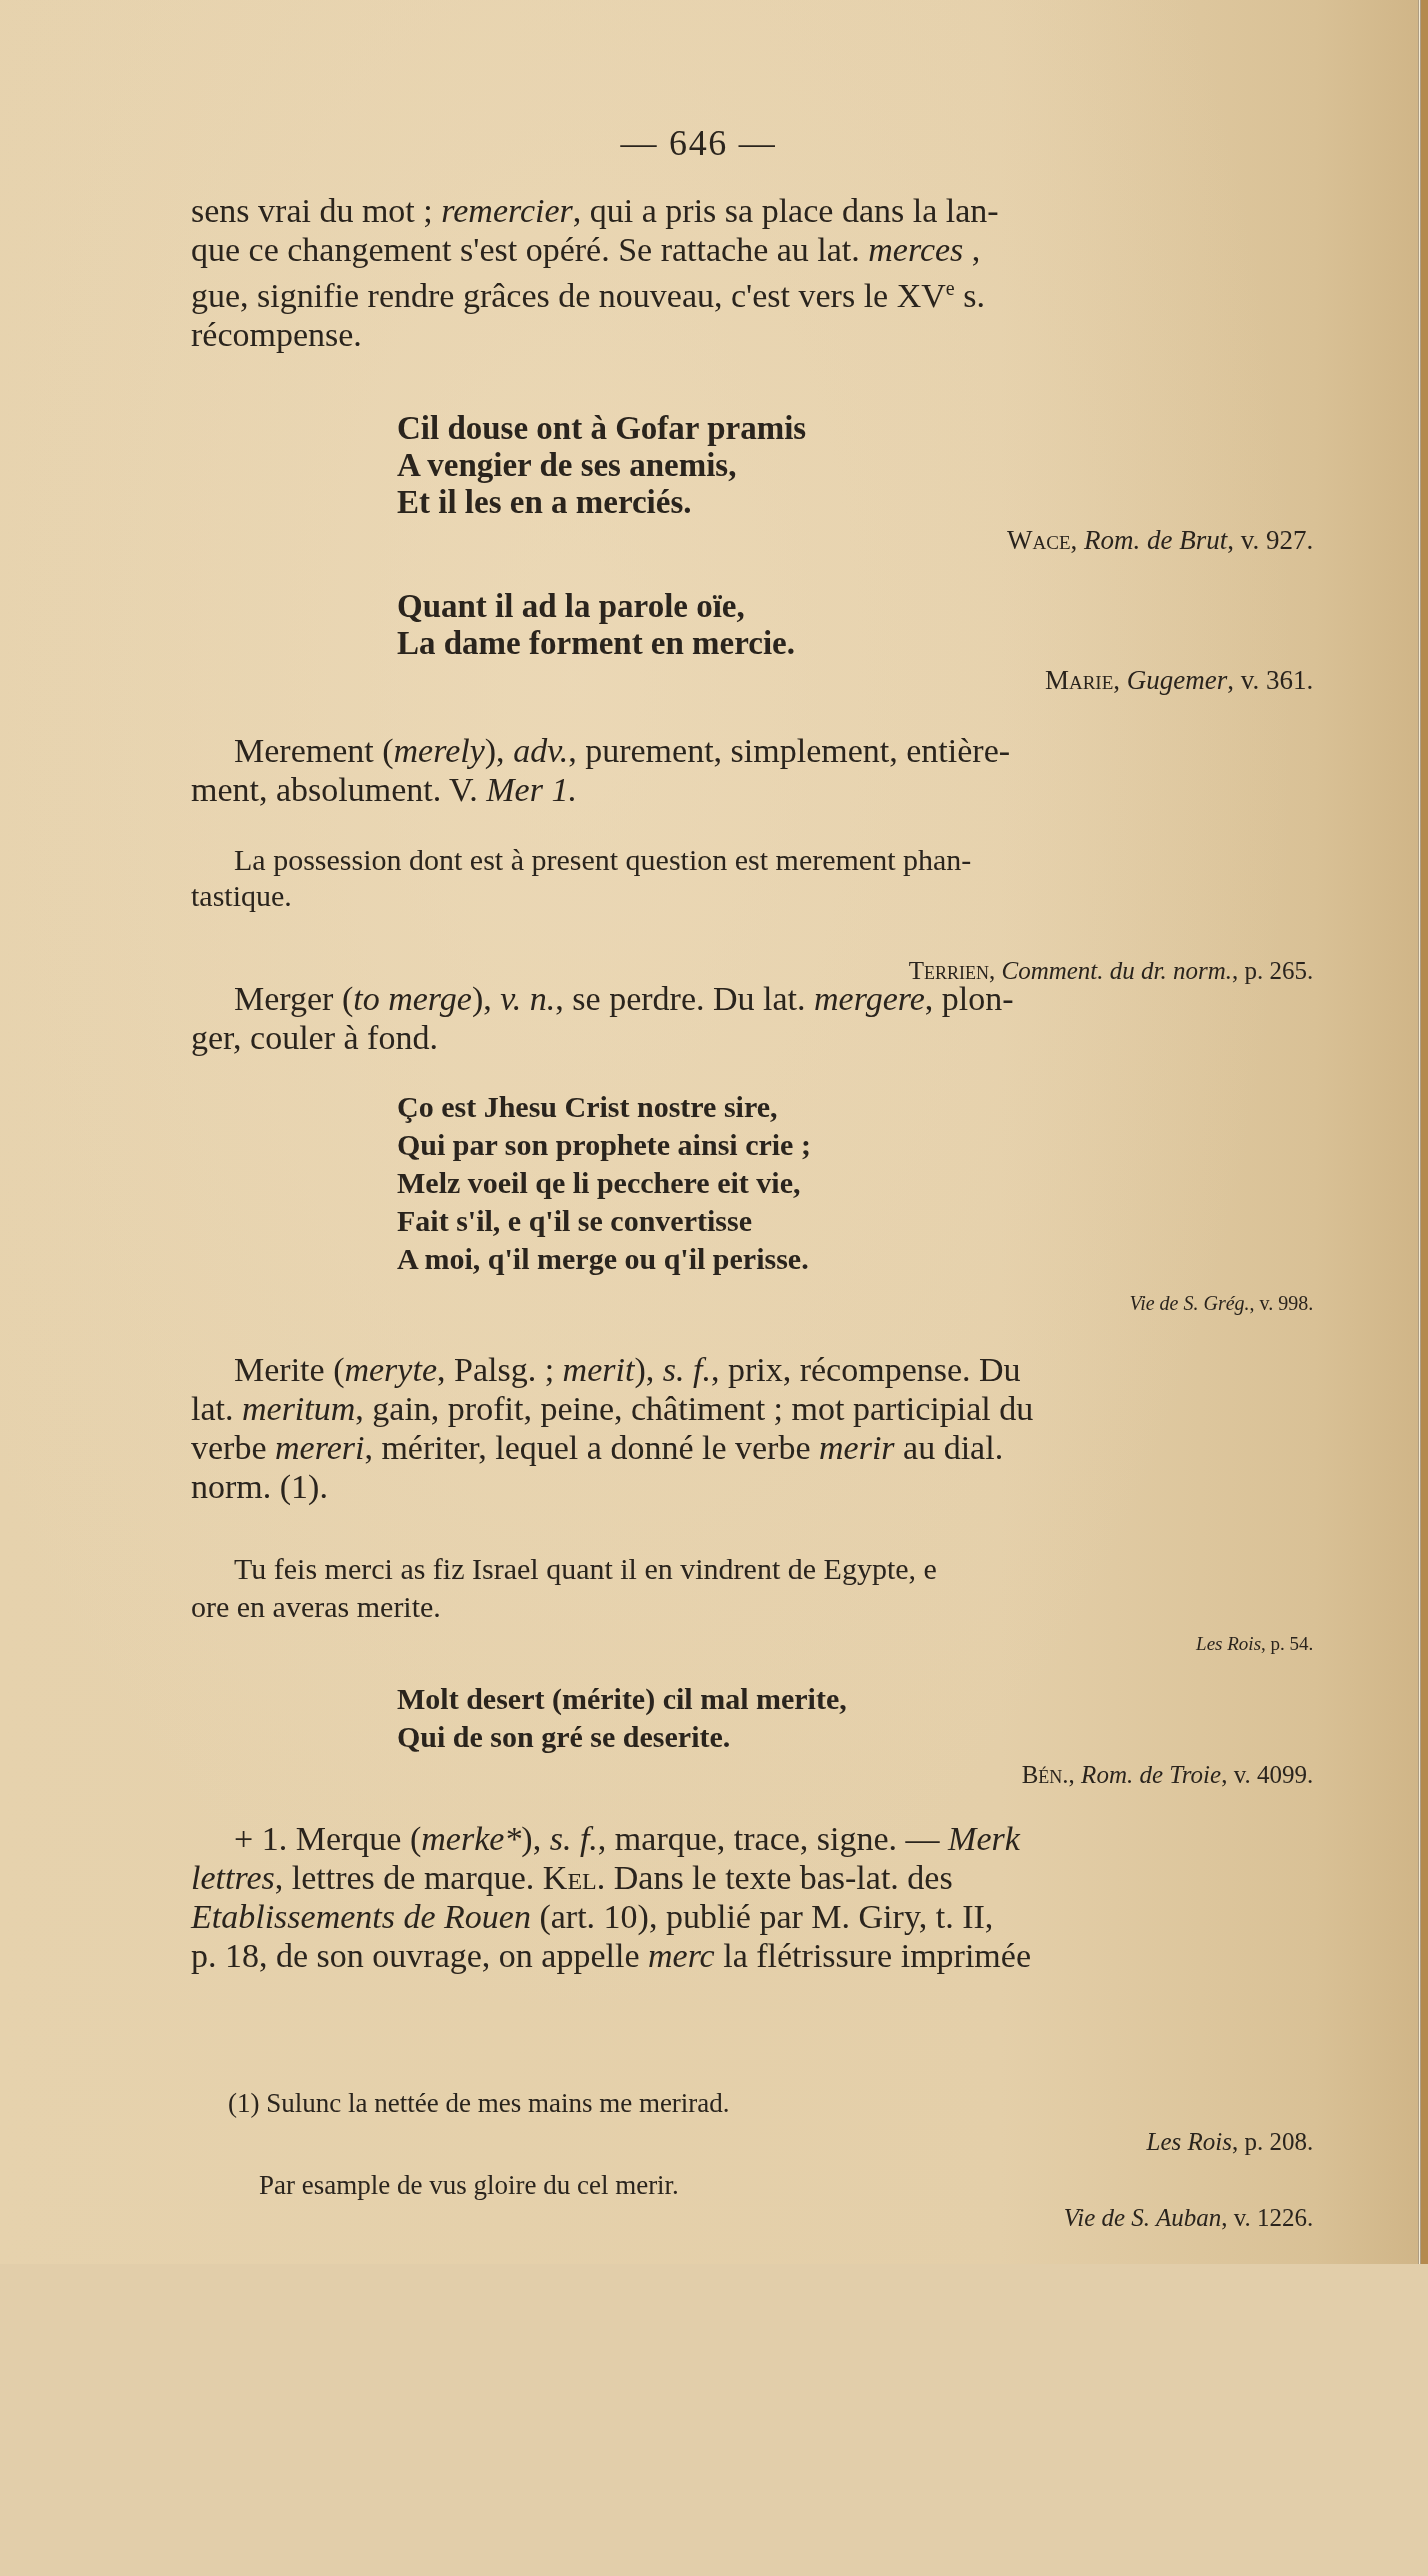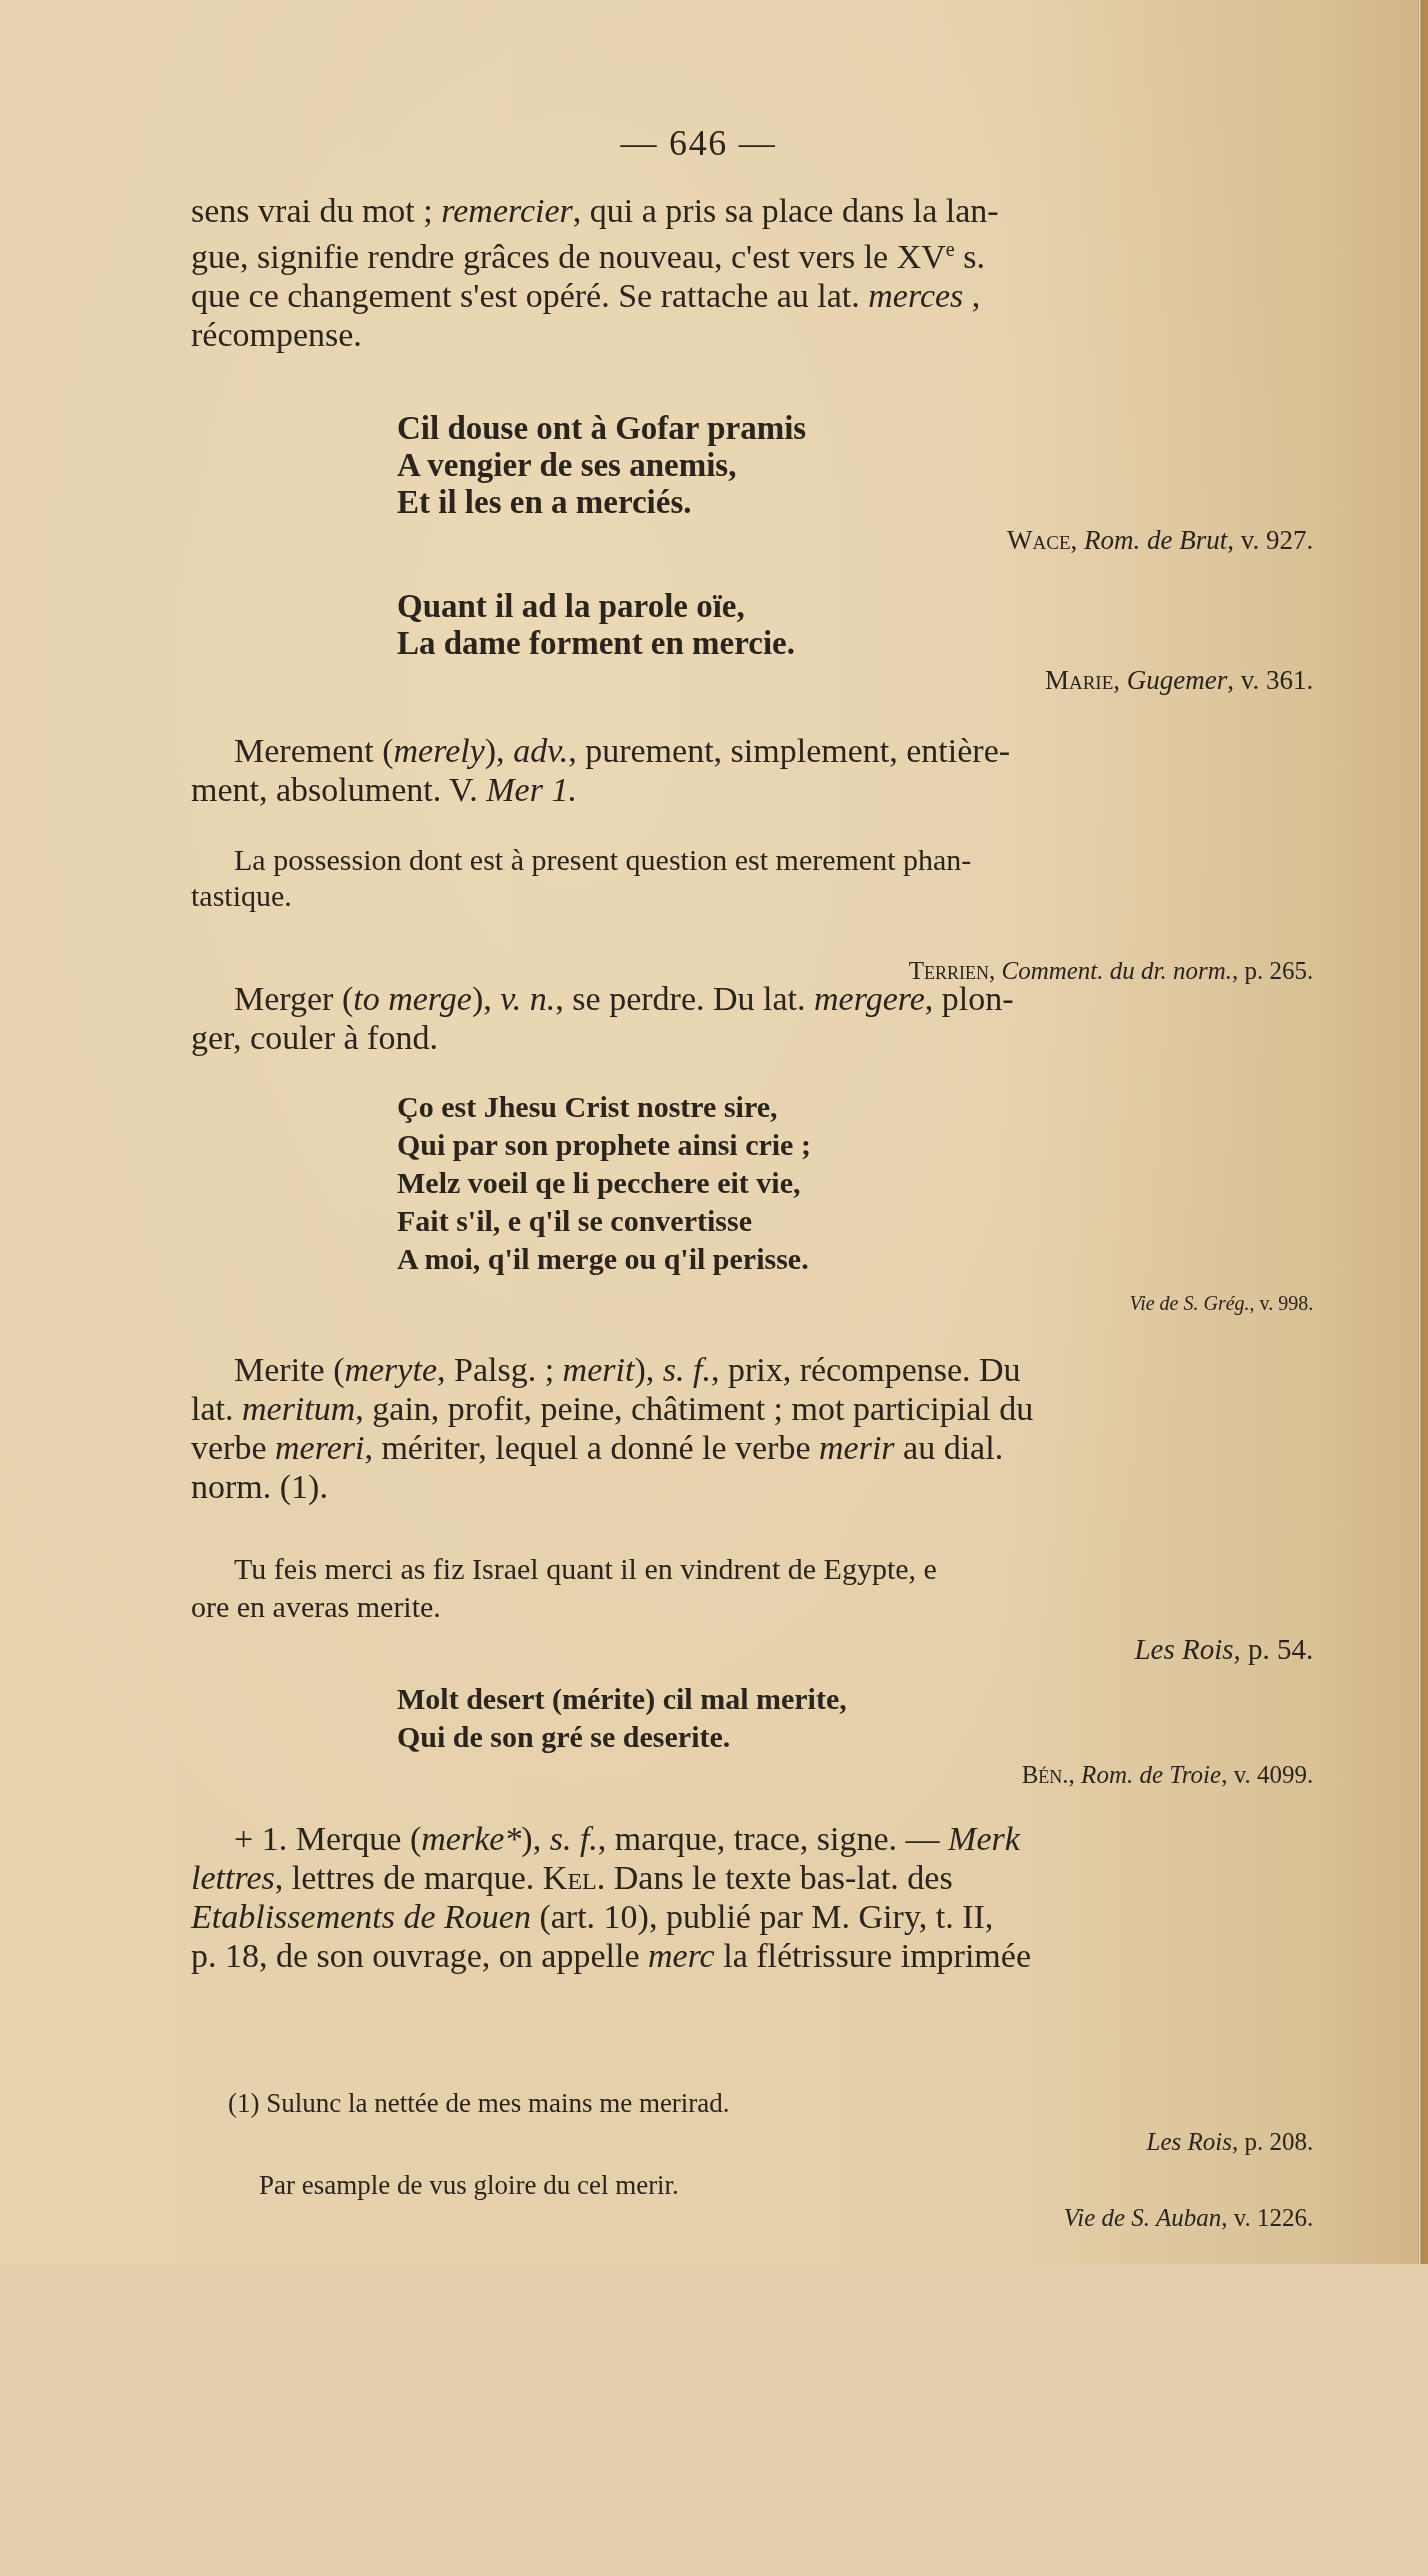--- a/index.html
+++ b/index.html
@@ -83,24 +83,24 @@
 
   <div class="content">
 
     <div class="page-number">— 646 —</div>
 
     <div class="block para" style="top:191px;">
       <span class="justify-line">
         <span><span>sens vrai du mot ; </span><i>remercier</i><span>, qui a pris sa place dans la lan-</span></span>
       </span>
       <span class="justify-line">
+        <span><span>que ce changement s'est opéré. Se rattache au lat. </span><i>merces</i><span> ,</span></span>
+      </span>
+      <span class="justify-line">
         <span><span>gue, signifie rendre grâces de nouveau, c'est vers le XV</span><sup style="font-size:20px;">e</sup><span> s.</span></span>
-      </span>
-      <span class="justify-line">
-        <span><span>que ce changement s'est opéré. Se rattache au lat. </span><i>merces</i><span> ,</span></span>
       </span>
       <span class="justify-line">
         <span>récompense.</span>
       </span>
     </div>
 
     <div class="verse" style="top:410px; left:206px;">
       <span class="line">Cil douse ont à Gofar pramis</span>
       <span class="line">A vengier de ses anemis,</span>
       <span class="line">Et il les en a merciés.</span>
@@ -159,21 +159,21 @@
       </span>
       <span class="justify-line">
         <span><span>verbe </span><i>mereri</i><span>, mériter, lequel a donné le verbe </span><i>merir</i><span> au dial.</span></span>
       </span>
       <span style="display:block;">norm. (1).</span>
     </div>
     <div class="block" style="top:1550px; font-size:30px; line-height:38px;">
       <span class="justify-line indent">Tu feis merci as fiz Israel quant il en vindrent de Egypte, e</span>
       <span style="display:block;">ore en averas merite.</span>
     </div>
-    <div class="source" style="top:1633px; right:-8.3px; font-size:29px;margin-left:36px;">
+    <div class="source" style="top:1633px; right:-8.3px; font-size:19px;margin-left:36px;">
       <i>Les Rois</i><span>, p. 54.</span>
     </div>
     <div class="verse" style="top:1680px; left:206px; font-size:30px; line-height:38px;">
       <span class="line">Molt desert (mérite) cil mal merite,</span>
       <span class="line">Qui de son gré se deserite.</span>
     </div>
     <div class="source" style="top:1761px; right:-8.3px; font-size:25px;">
       <span class="sc">Bén.</span>, <i>Rom. de Troie</i><span>, v. 4099.</span>
     </div>
 

